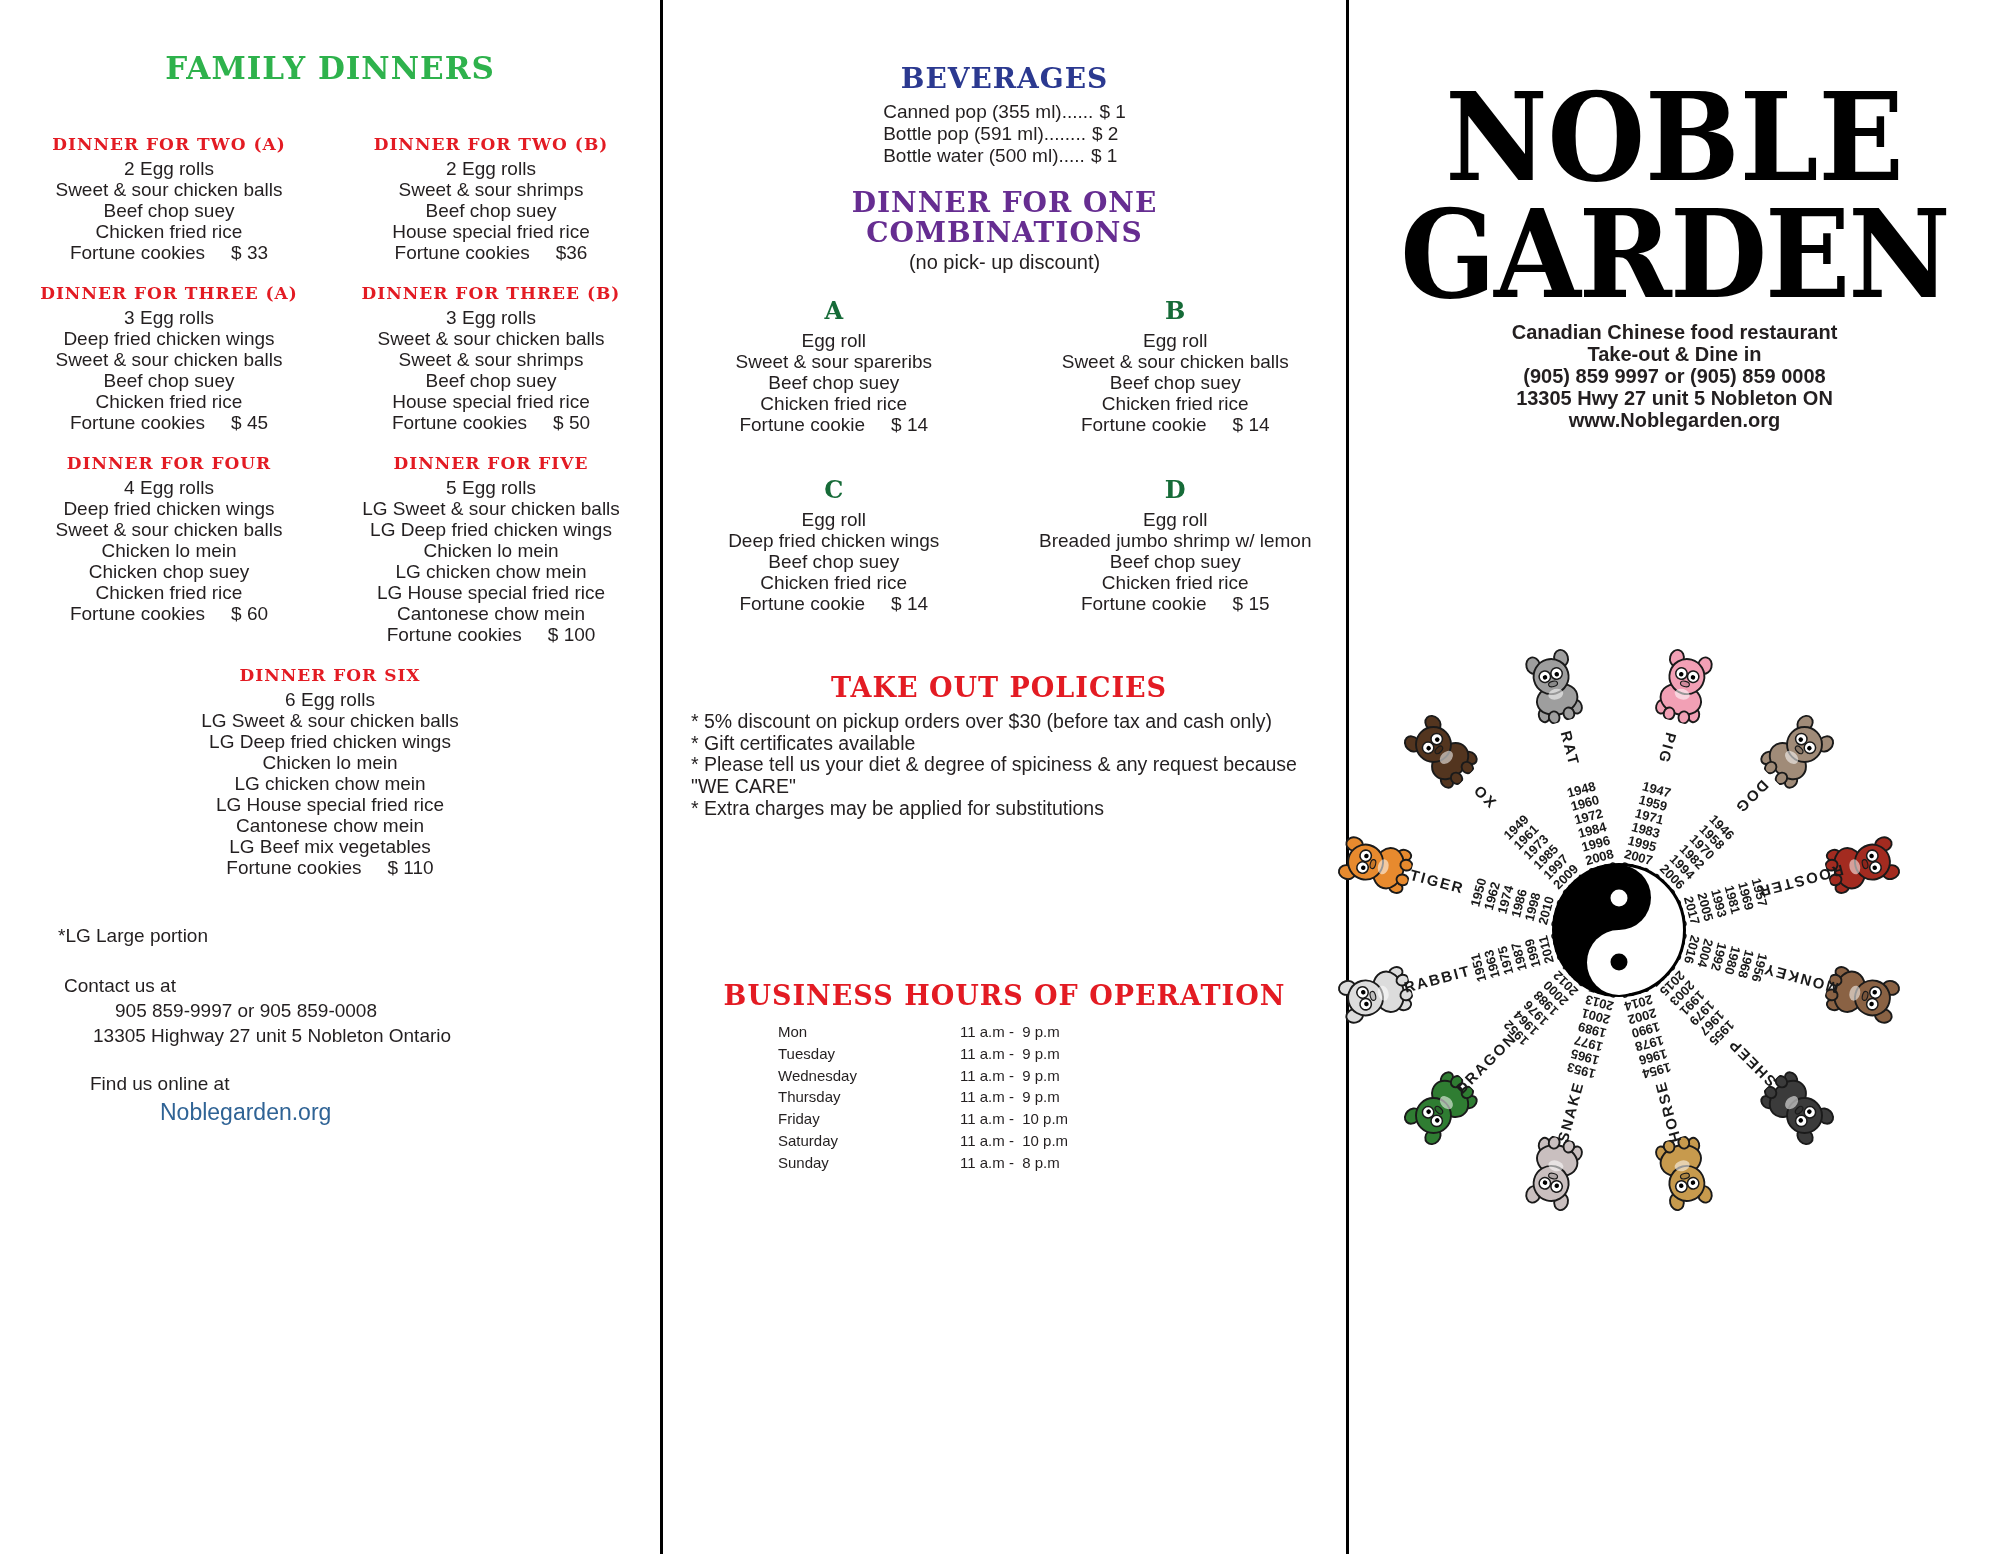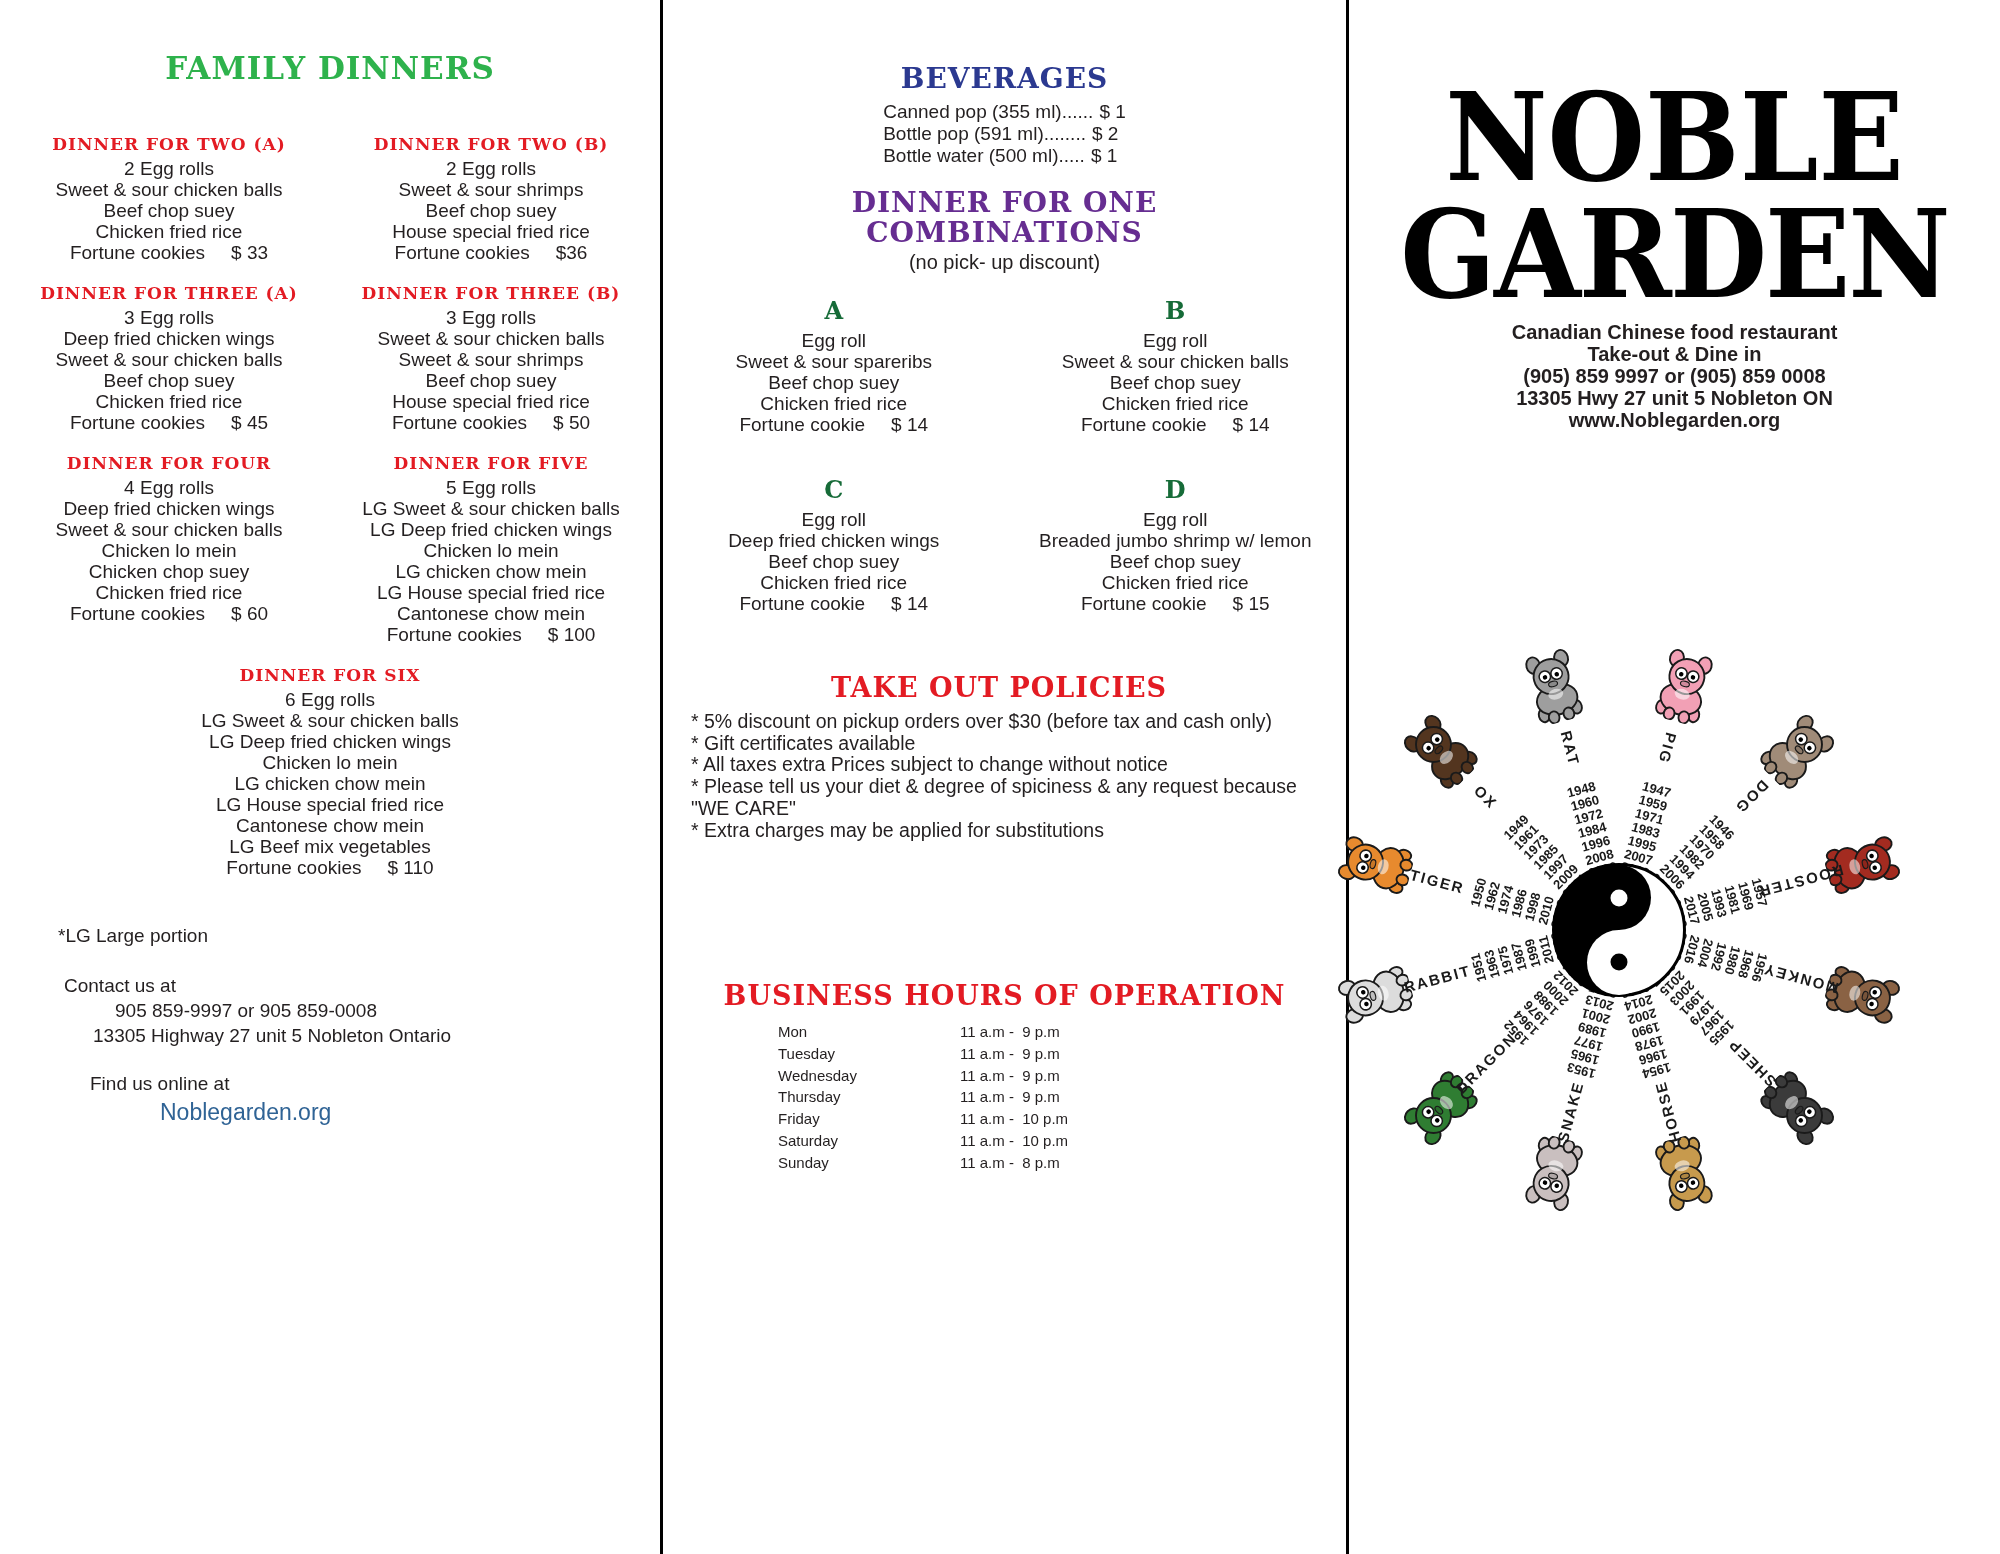--- a/index.html
+++ b/index.html
@@ -256,21 +256,20 @@
             <span>$ 15</span>
           </div>
         </div>
       </div>
 
     <div class="policies">
       <div class="policies-title deco">TAKE OUT POLICIES</div>
       <div class="policies-list" id="policies-list">
           <div class="policy-line">* 5% discount on pickup orders over $30 (before tax and cash only)</div>
           <div class="policy-line">* Gift certificates available</div>
-          <div class="policy-line">* All taxes extra Prices subject to change without notice</div>
           <div class="policy-line">* Please tell us your diet &amp; degree of spiciness &amp; any request because "WE CARE"</div>
           <div class="policy-line">* Extra charges may be applied for substitutions</div>
         </div>
     </div>
 
     <div class="hours">
       <div class="hours-title deco">BUSINESS HOURS OF OPERATION</div>
       <div class="hours-table" id="hours-table">
           <div class="hours-row">
             <span class="hours-day">Mon</span>

